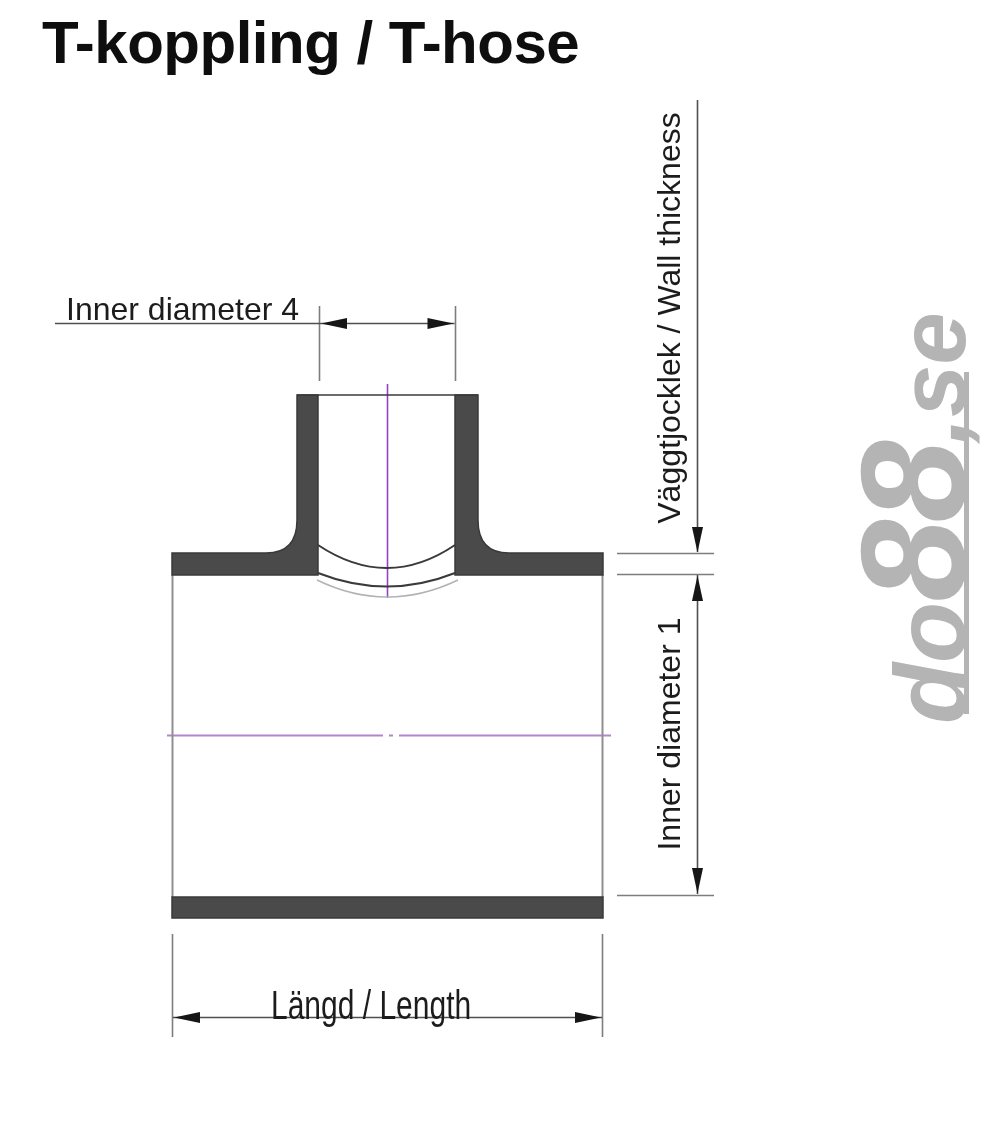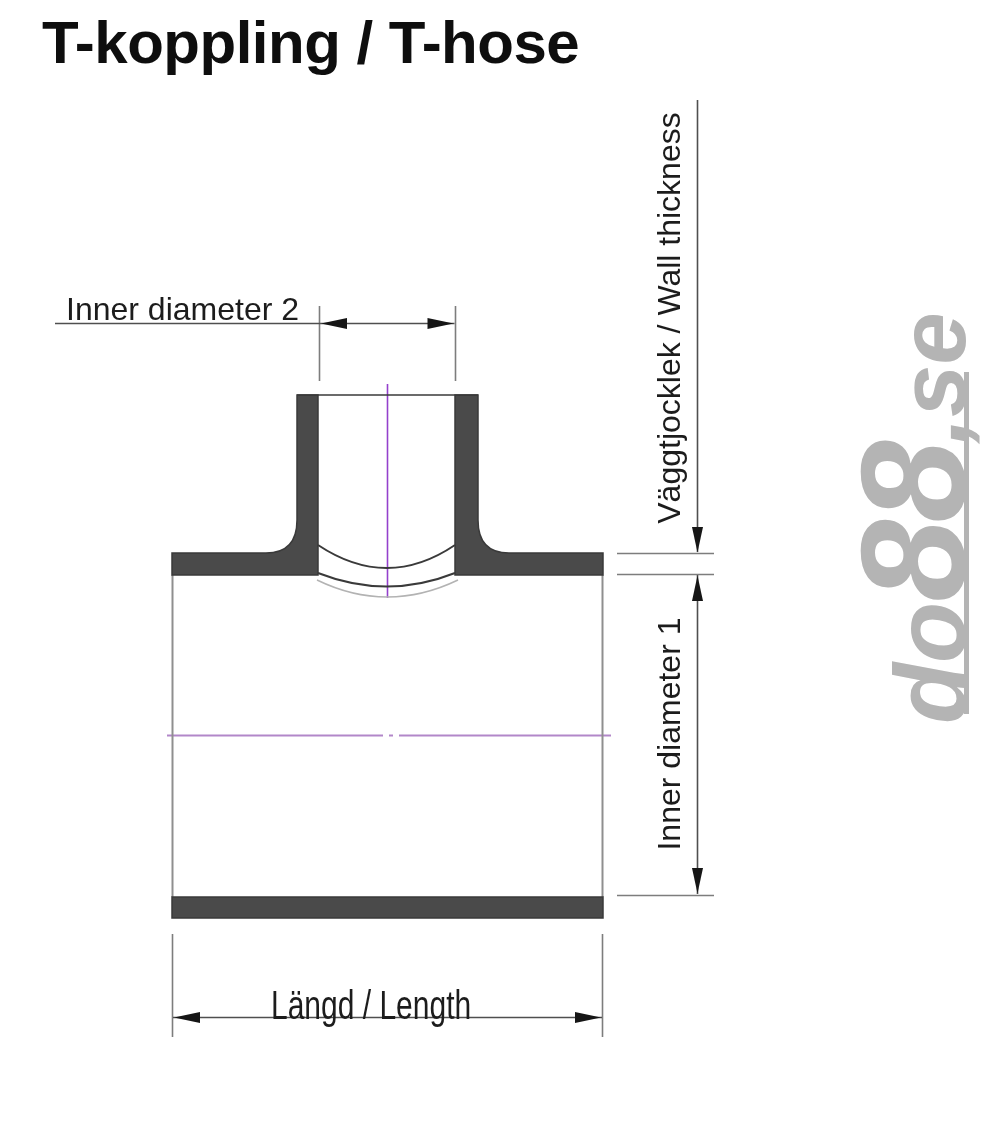--- a/index.html
+++ b/index.html
@@ -88,21 +88,21 @@
     <polygon points="697.5,893.5 692,868 703,868" fill="#161616"></polygon>
     <line x1="617" y1="895.5" x2="714" y2="895.5" stroke-width="1.6" stroke="#7d7d7d"></line>
 
     <line x1="172.5" y1="934" x2="172.5" y2="1037" stroke-width="1.6" stroke="#7d7d7d"></line>
     <line x1="602.5" y1="934" x2="602.5" y2="1037" stroke-width="1.6" stroke="#7d7d7d"></line>
     <line x1="173" y1="1017.5" x2="602" y2="1017.5" stroke-width="1.6" stroke="#4f4f4f"></line>
     <polygon points="174,1017.5 200,1012 200,1023" fill="#161616"></polygon>
     <polygon points="601,1017.5 575,1012 575,1023" fill="#161616"></polygon>
   </svg>
 
-  <div class="dim-label id2">Inner diameter 2</div>
+  <div class="dim-label id2">Inner diameter 4</div>
 
   <div class="dim-label vert wall">Väggtjocklek / Wall thickness</div>
 
   <div class="dim-label vert id1">Inner diameter 1</div>
 
   <div class="dim-label len">Längd / Length</div>
 
   <div class="watermark">
     <span class="wm-small">do</span><span class="wm-big">88</span><span class="wm-small2">,se</span>
     <div class="wm-underline"></div>

